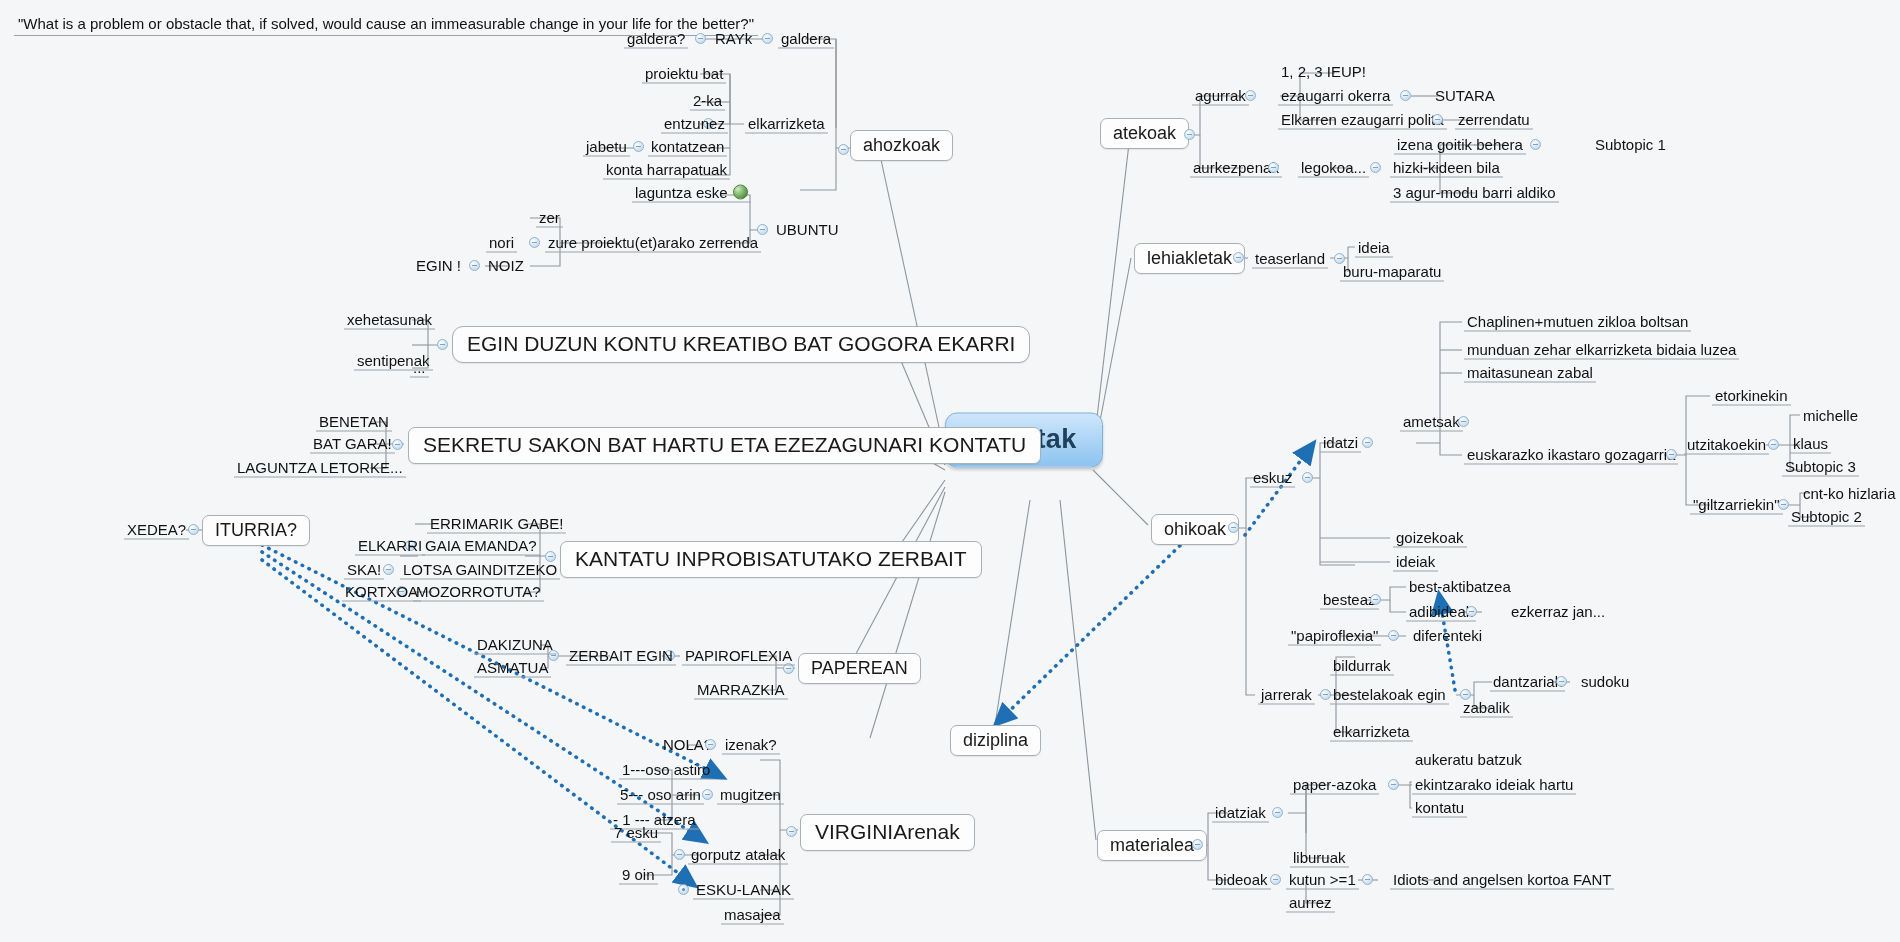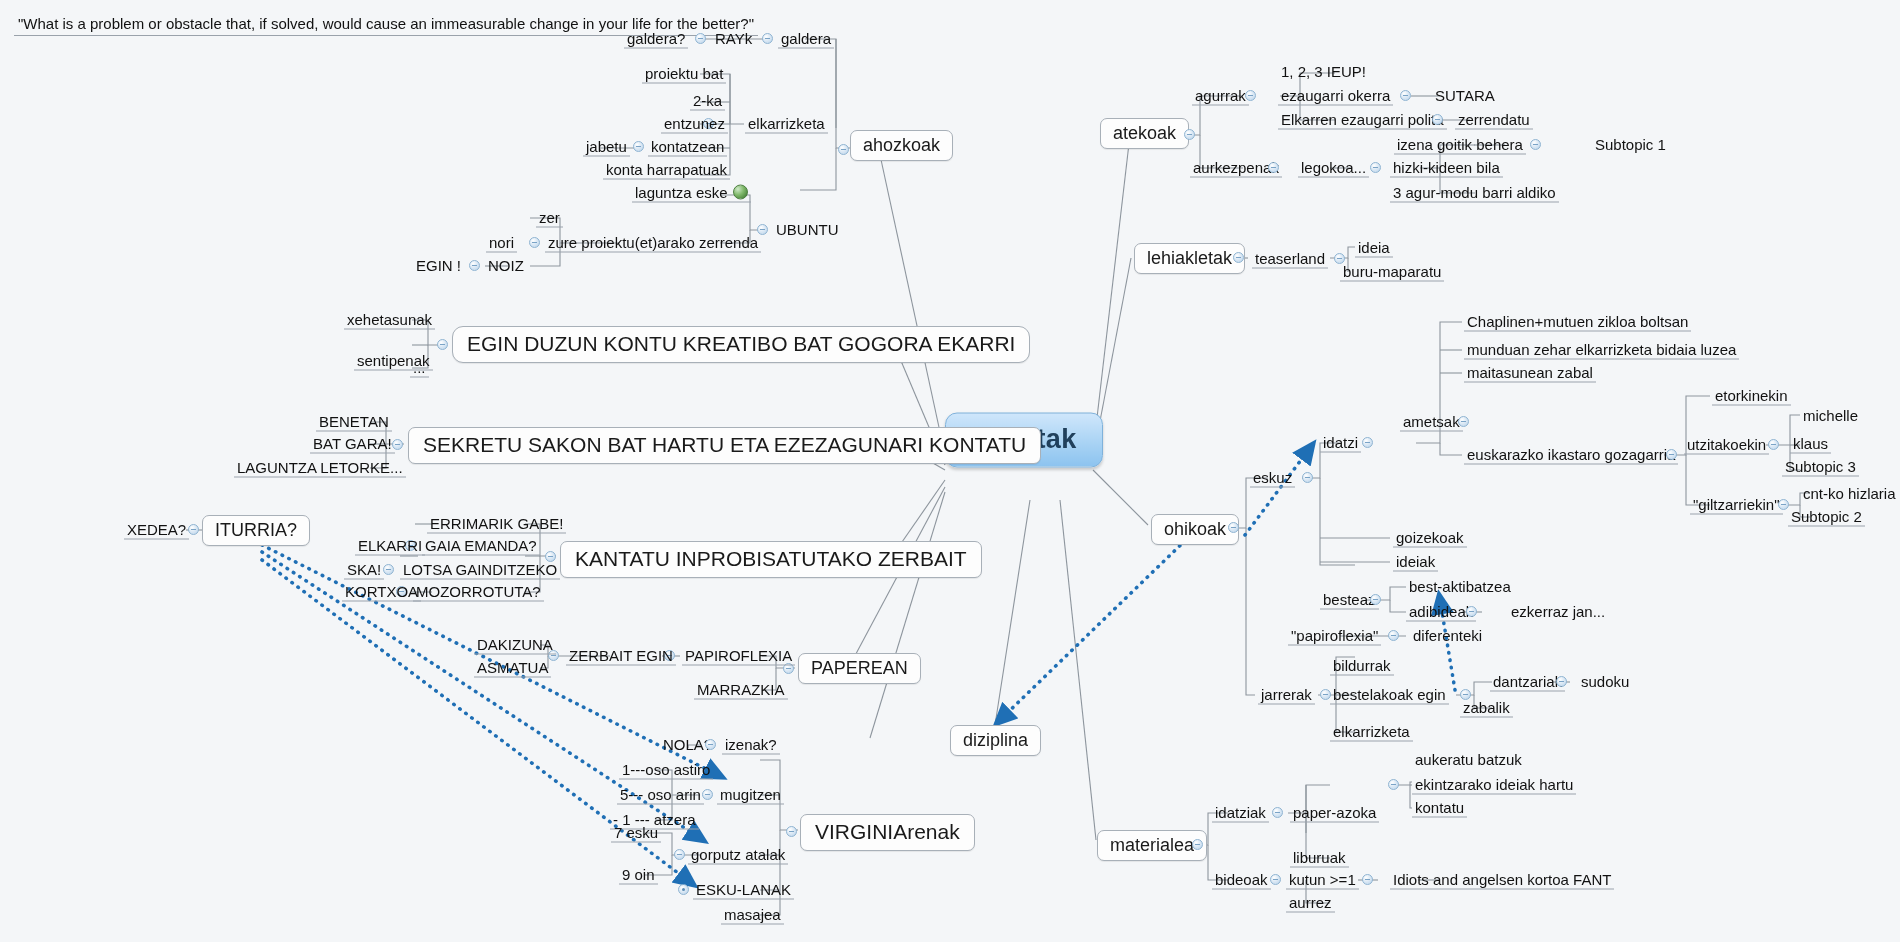--- a/index.html
+++ b/index.html
@@ -359,21 +359,21 @@
   <div class="node leaf" style="left:1460px;top:708px;transform:translateY(-50%);">zabalik</div>
   <div class="node leaf" style="left:1330px;top:732px;transform:translateY(-50%);">elkarrizketa</div>
 
   <div class="node bubble med" style="left:950px;top:725px;">diziplina</div>
 
   <div class="node bubble med" style="left:1097px;top:830px;">materialea</div>
   <div class="hdl" style="left:1192px;top:839px;"></div>
 
   <div class="node leaf" style="left:1212px;top:813px;transform:translateY(-50%);">idatziak</div>
   <div class="hdl" style="left:1272px;top:807px;"></div>
-  <div class="node leaf" style="left:1290px;top:785px;transform:translateY(-50%);margin-top:28px;">paper-azoka</div>
+  <div class="node leaf" style="left:1290px;top:785px;transform:translateY(-50%);">paper-azoka</div>
   <div class="hdl" style="left:1388px;top:779px;"></div>
   <div class="node leaf nb" style="left:1412px;top:760px;transform:translateY(-50%);">aukeratu batzuk</div>
   <div class="node leaf" style="left:1412px;top:785px;transform:translateY(-50%);">ekintzarako ideiak hartu</div>
   <div class="node leaf" style="left:1412px;top:808px;transform:translateY(-50%);">kontatu</div>
   <div class="node leaf" style="left:1290px;top:858px;transform:translateY(-50%);">liburuak</div>
 
   <div class="node leaf" style="left:1212px;top:880px;transform:translateY(-50%);">bideoak</div>
   <div class="hdl" style="left:1270px;top:874px;"></div>
   <div class="node leaf" style="left:1286px;top:880px;transform:translateY(-50%);">kutun &gt;=1</div>
   <div class="hdl" style="left:1362px;top:874px;"></div>

